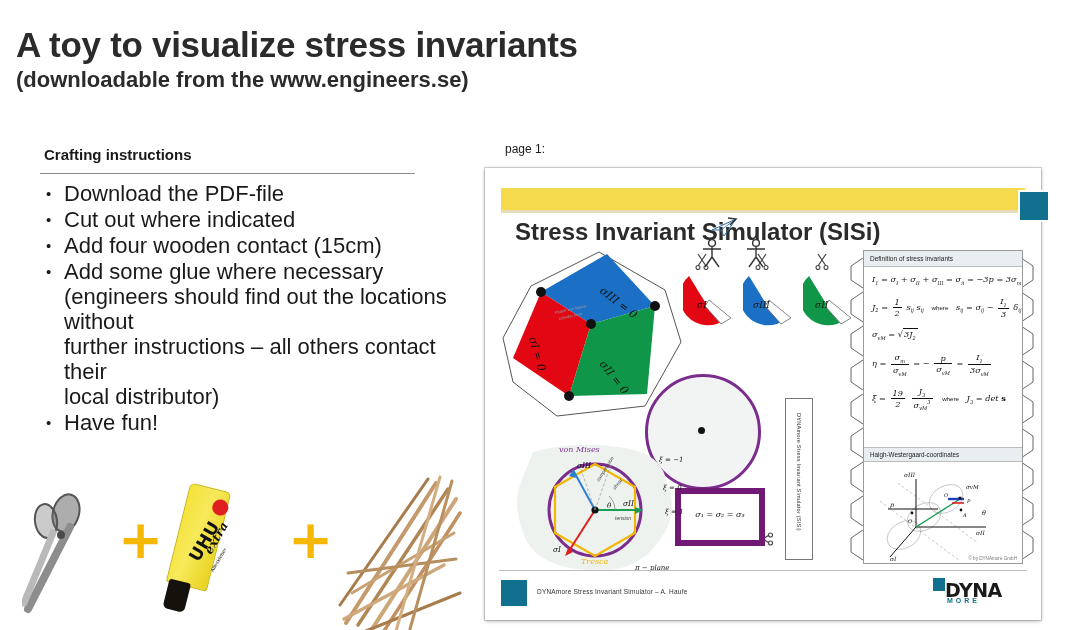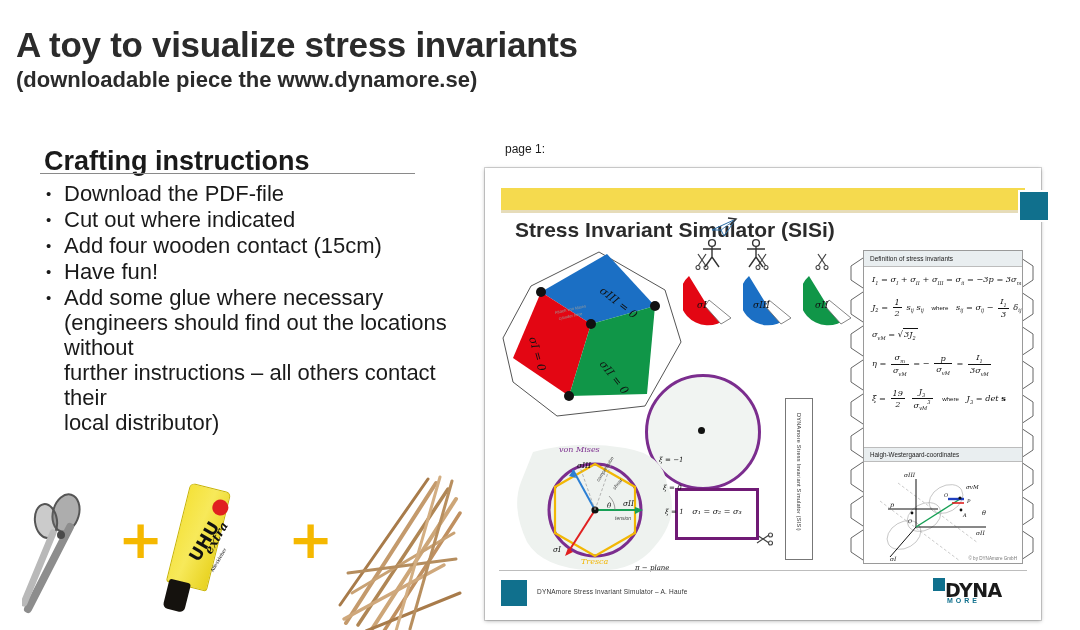--- a/index.html
+++ b/index.html
@@ -20,21 +20,21 @@
     color:#2b2b2b;white-space:nowrap;
   }
   .subtitle{
     position:absolute;left:16px;top:46px;
     font-size:22px;font-weight:bold;color:#2b2b2b;white-space:nowrap;
   }
 
   
   .craft-head{
     position:absolute;left:44px;top:125px;
-    font-size:27px;font-weight:bold;color:#1a1a1a;
+    font-size:15px;font-weight:bold;color:#1a1a1a;
   }
   .craft-rule{
     position:absolute;left:40px;top:152px;width:375px;height:1px;
     background:#8a8a8a;
   }
   .bullets{
     position:absolute;left:42px;top:160px;width:430px;
     font-size:22px;line-height:25px;color:#1a1a1a;
   }
   .bullet{position:relative;padding-left:22px;margin-bottom:1px;}
@@ -107,21 +107,21 @@
   .doc-band-shadow{
     position:absolute;left:16px;top:42px;width:524px;height:3px;
     background:#e6dcb9;
   }
   .doc-teal{
     position:absolute;left:533px;top:22px;width:28px;height:28px;
     background:#10708D;border:2px solid #ffffff;
   }
   .doc-title{
     position:absolute;left:30px;top:50px;
-    font-size:21px;font-weight:bold;color:#2b2b2b;
+    font-size:24px;font-weight:bold;color:#2b2b2b;
   }
   .doc-plane-icon{position:absolute;left:225px;top:48px;width:30px;height:22px;}
 
   
   .doc-foot-rule{
     position:absolute;left:14px;top:402px;width:528px;height:1px;background:#bdbdbd;
   }
   .doc-foot-sq{
     position:absolute;left:16px;top:412px;width:26px;height:26px;background:#10708D;
   }
@@ -183,21 +183,21 @@
     position:absolute;left:300px;top:230px;width:26px;height:160px;
     border:1px solid #777;background:#fff;
   }
   .vstrip span{
     position:absolute;left:-67px;top:70px;width:160px;
     transform:rotate(90deg);transform-origin:50% 50%;
     font-size:5.6px;color:#333;text-align:center;letter-spacing:.2px;
   }
   .eqbox{
     position:absolute;left:190px;top:320px;width:78px;height:46px;
-    border:3px solid #701a75;background:#fff;
+    border:6px solid #701a75;background:#fff;
   }
   .eqbox span{
     position:absolute;left:0;top:16px;width:100%;text-align:center;
     font-family:"DejaVu Serif",serif;font-style:italic;font-size:8px;color:#111;
   }
   .pcircle{
     position:absolute;left:160px;top:206px;width:110px;height:110px;
     border:3px solid #7B2D8E;border-radius:50%;background:#f1f4f2;
   }
   .pcircle i{
@@ -214,36 +214,36 @@
 
   .lbl{font-family:"DejaVu Serif",serif;font-style:italic;}
   .nosel{user-select:none;}
 </style>
 </head>
 <body>
 
 <div class="slide">
 
   <div class="title">A toy to visualize stress invariants</div>
-  <div class="subtitle">(downloadable piece the www.dynamore.se)</div>
+  <div class="subtitle">(downloadable from the www.engineers.se)</div>
 
   <div class="craft-head">Crafting instructions</div>
   <div class="craft-rule"></div>
 
   <div class="bullets">
     <div class="bullet"><span>Download the PDF-file</span></div>
     <div class="bullet"><span>Cut out where indicated</span></div>
     <div class="bullet"><span>Add four wooden contact (15cm)</span></div>
-    <div class="bullet"><span>Have fun!</span></div>
     <div class="bullet">
       <span>Add some glue where necessary</span>
       <span class="cont">(engineers should find out the locations without</span>
       <span class="cont">further  instructions – all others contact their</span>
       <span class="cont">local distributor)</span>
     </div>
+    <div class="bullet"><span>Have fun!</span></div>
   </div>
 
   <div class="supplies">
 
     <svg class="scissors-img" viewBox="0 0 86 130">
       <g stroke="#555" stroke-width="2" fill="none">
         <ellipse cx="44" cy="26" rx="13" ry="19" transform="rotate(16 44 26)" fill="#6a6a6a" fill-opacity=".55"></ellipse>
         <ellipse cx="24" cy="34" rx="11" ry="17" transform="rotate(-8 24 34)" fill="#6a6a6a" fill-opacity=".35"></ellipse>
       </g>
       <path d="M48 40 L6 122" stroke="#8d8d8d" stroke-width="8" stroke-linecap="round" fill="none"></path>

